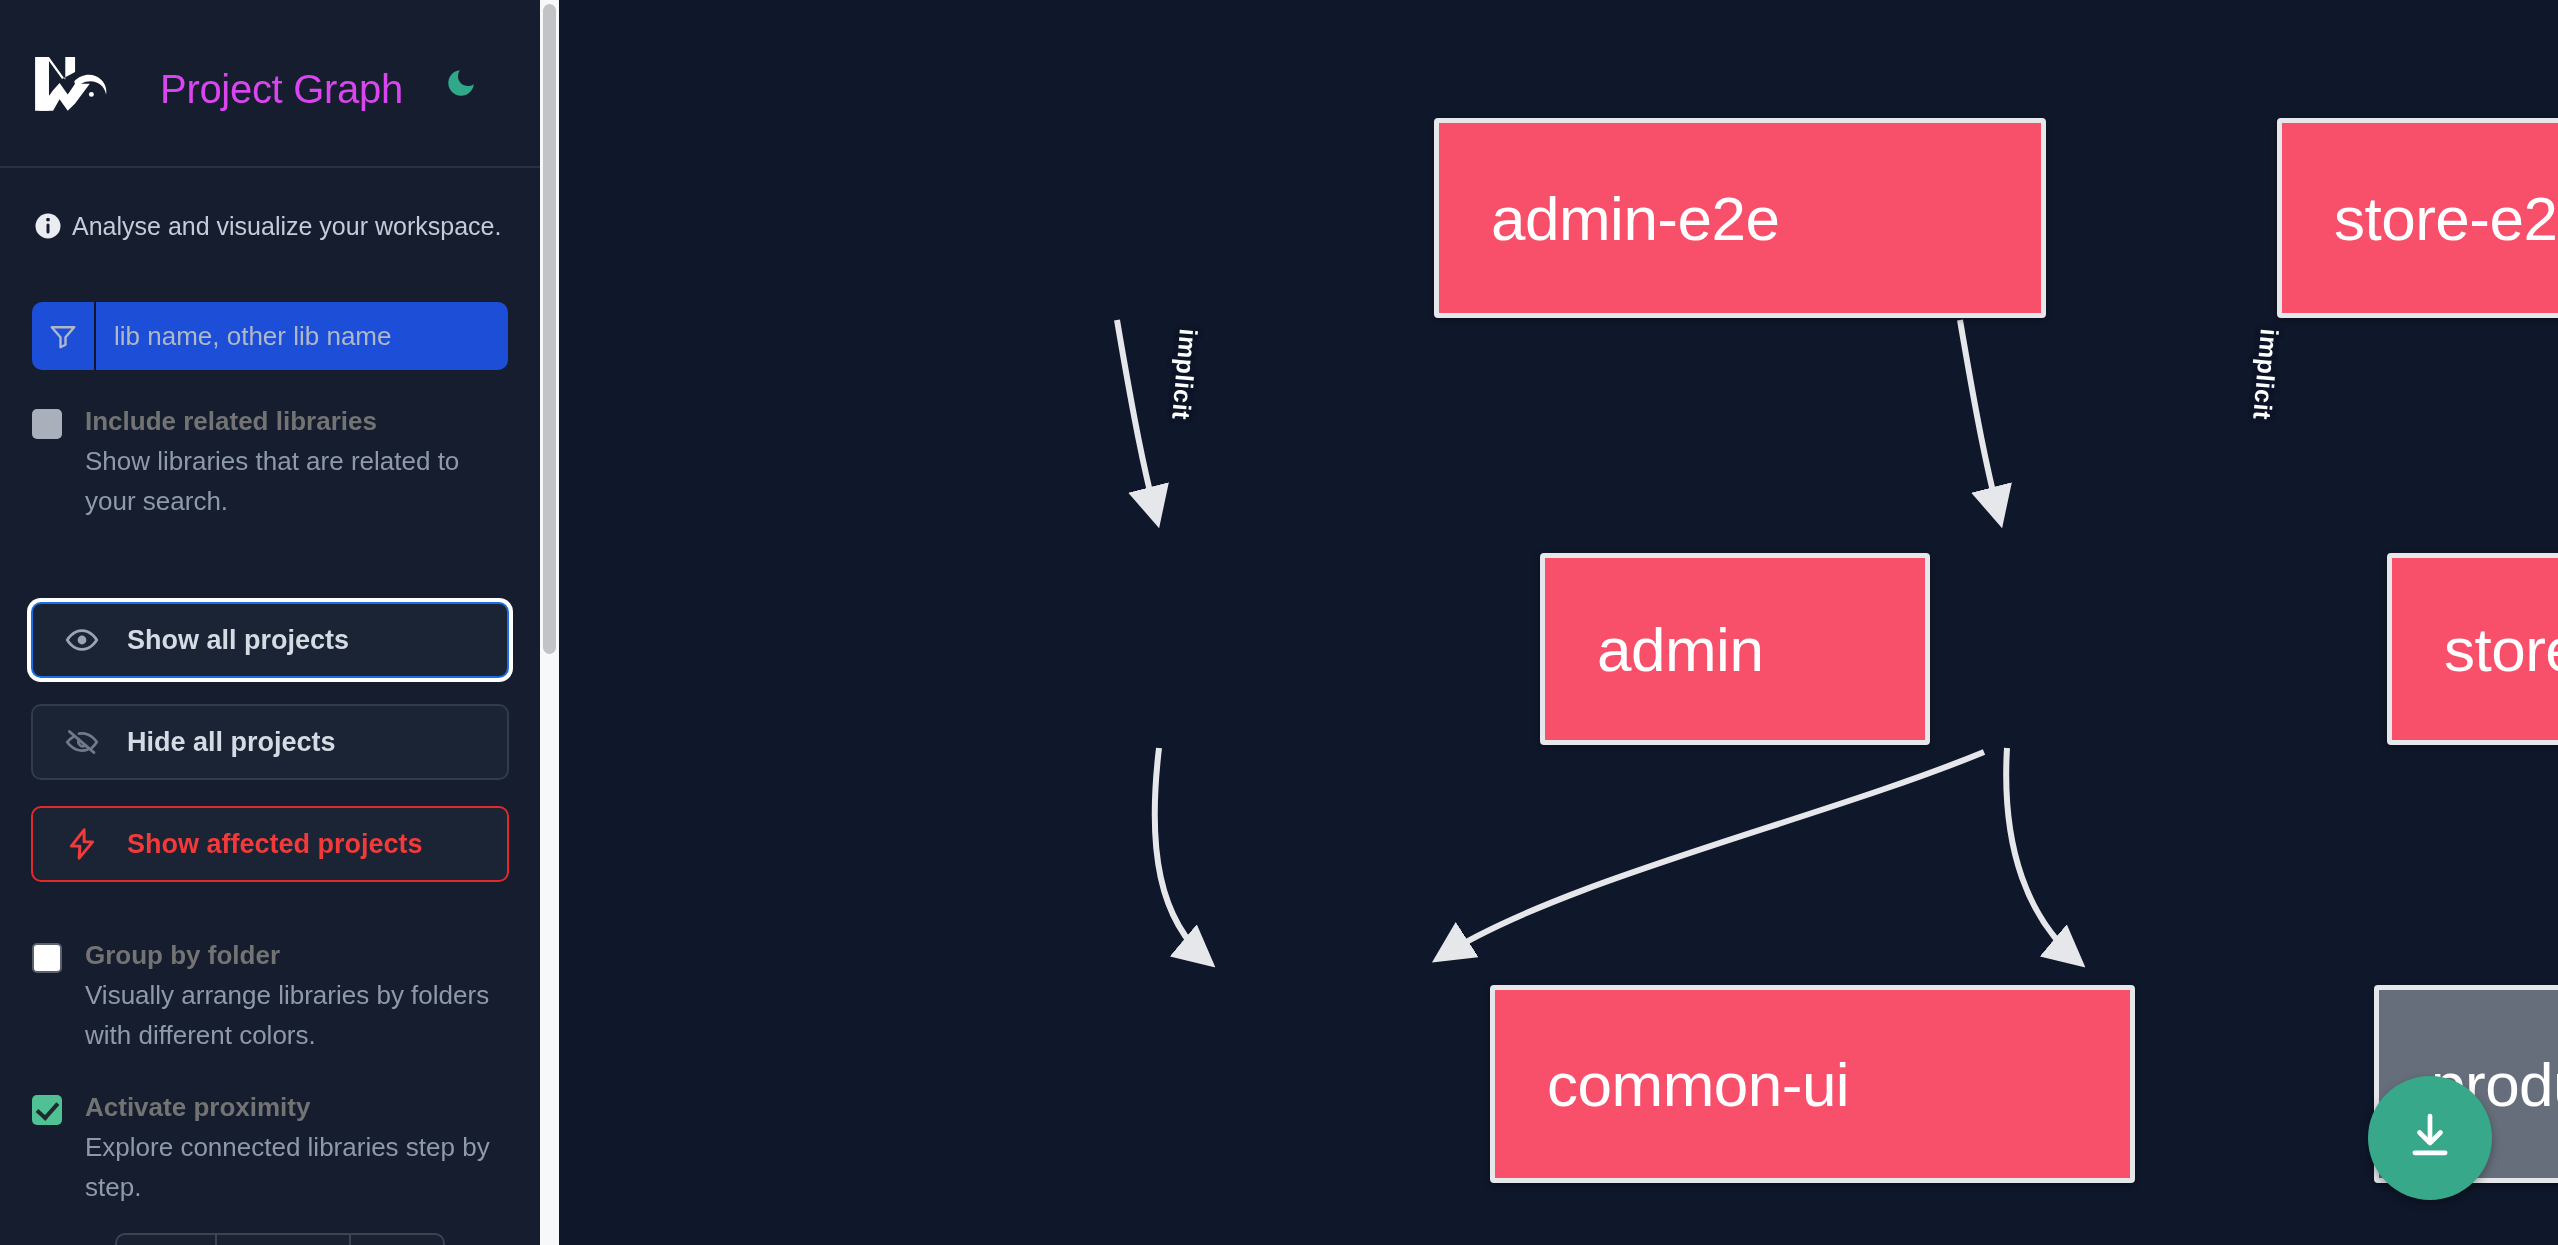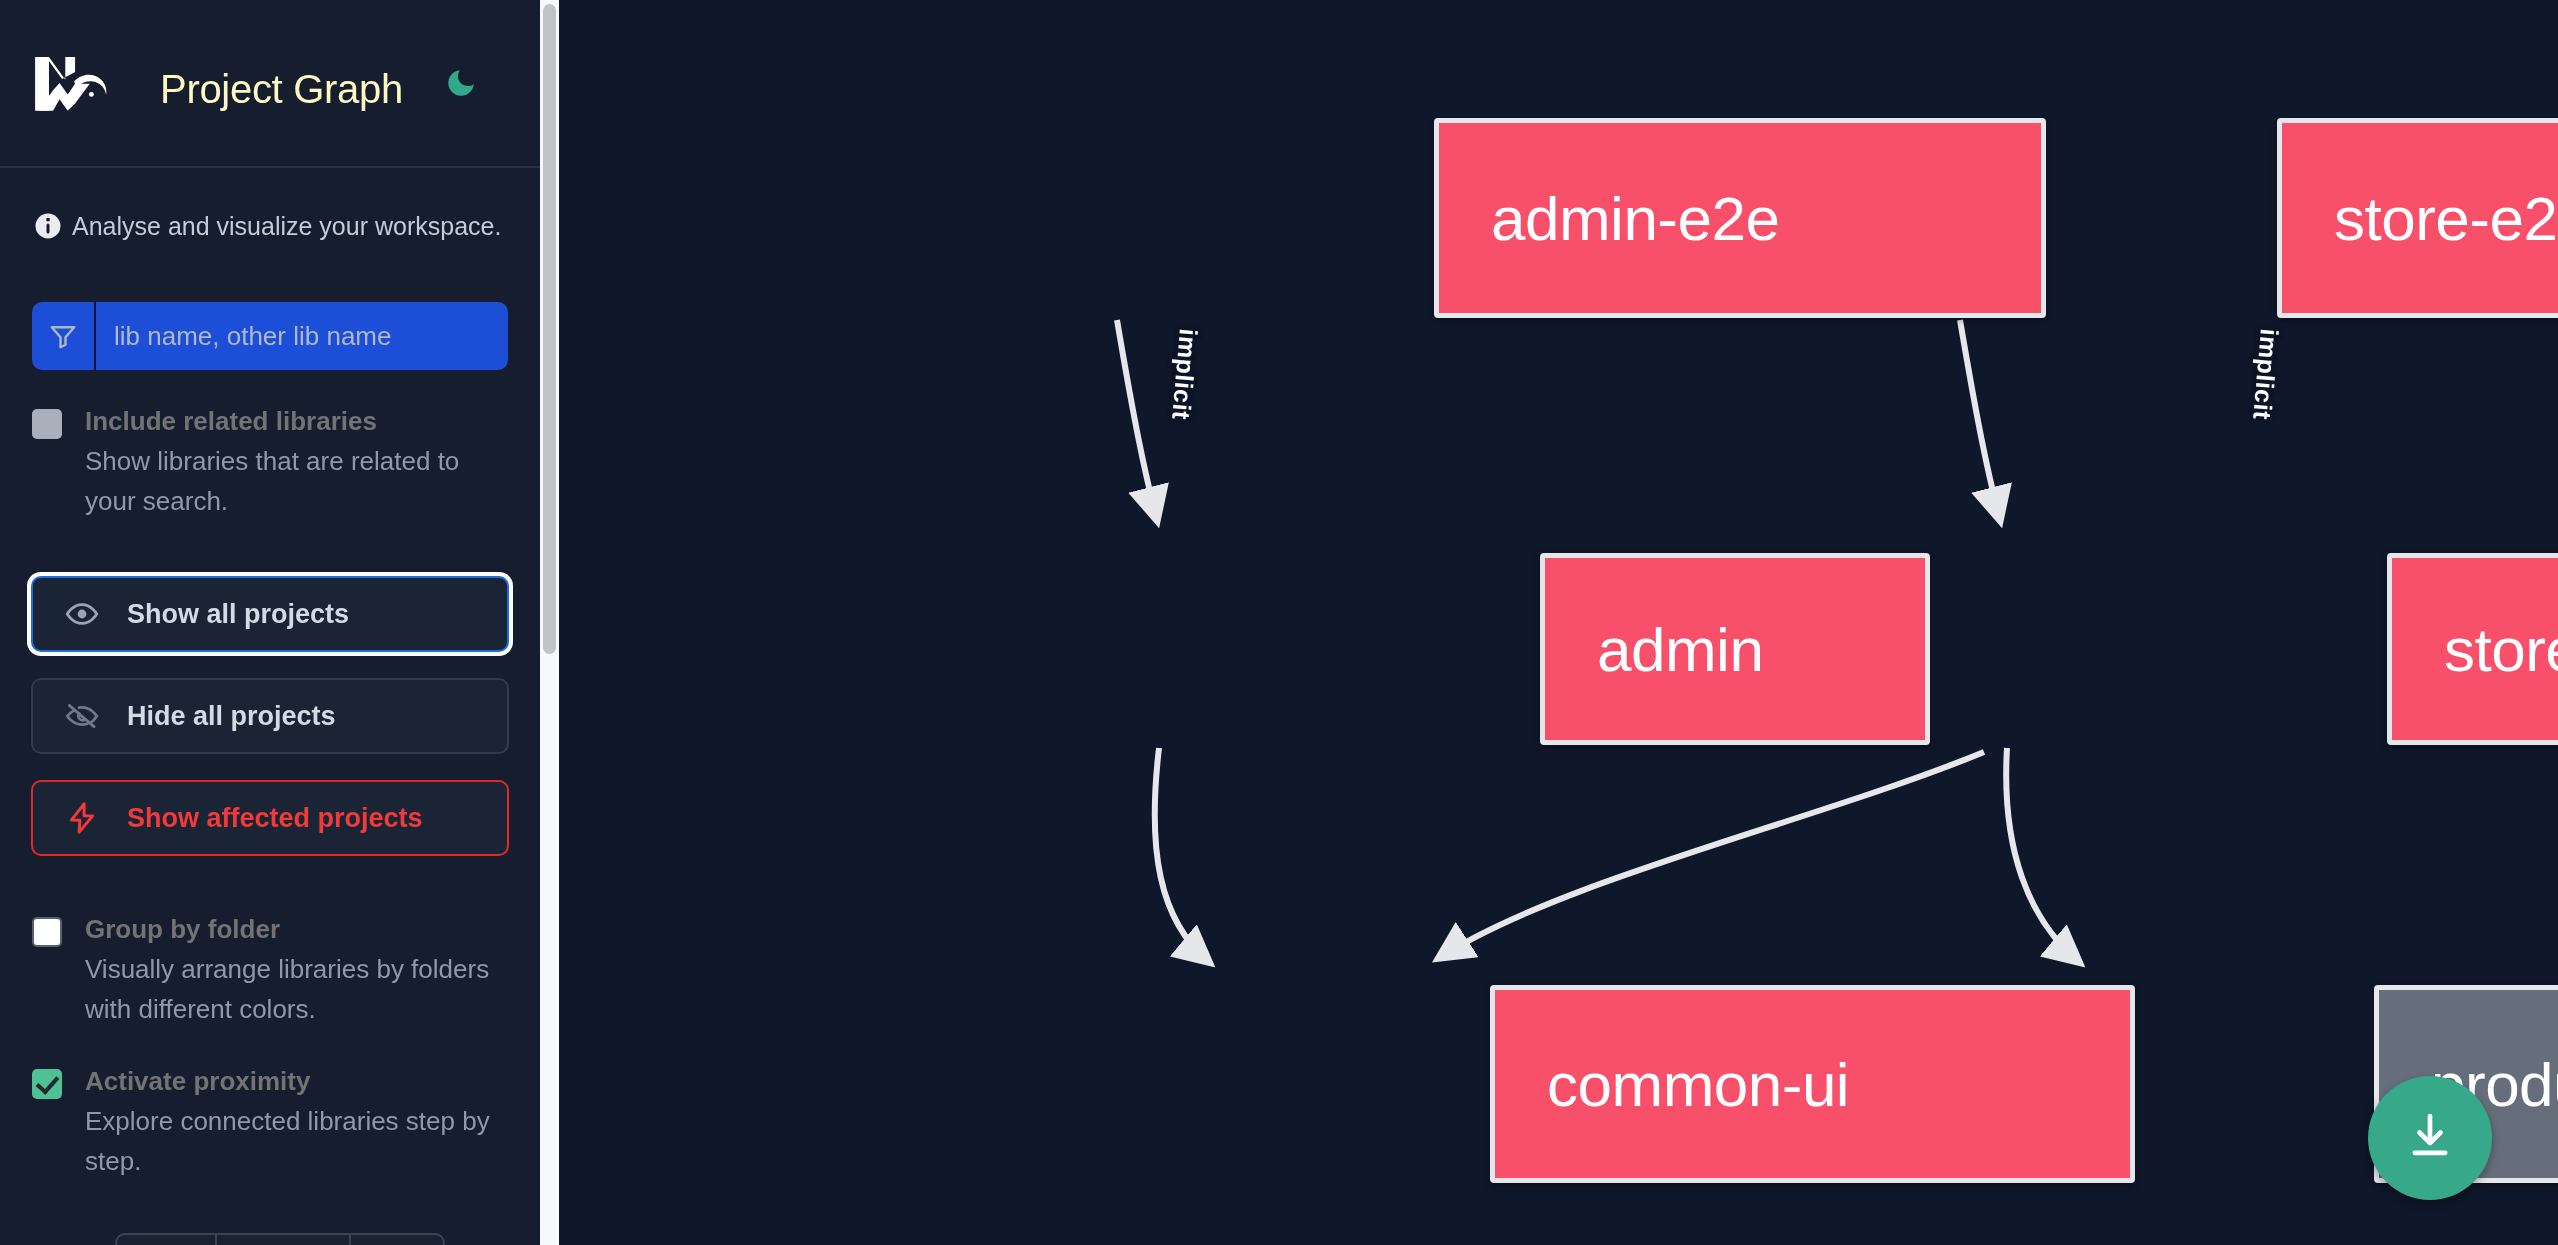--- a/index.html
+++ b/index.html
@@ -40,21 +40,21 @@
   .sb-header {
     position: relative;
     height: 168px;
     display: flex; align-items: center;
     padding-left: 30px;
     border-bottom: 2px solid #27313F;
   }
   .nx-logo { width: 82px; height: 62px; flex: 0 0 82px; }
   .app-title {
     margin-left: 48px;
-    color: #fef9c3;
+    color: #d946ef;
     font-size: 40px;
     font-weight: 400;
     letter-spacing: -0.3px;
     white-space: nowrap;
     margin-top: 12px;
   }
   .theme-toggle {
     margin-left: 38px;
     width: 40px; height: 40px;
     display: flex; align-items: center; justify-content: center;
@@ -134,21 +134,21 @@
   }
   .sb-option-desc {
     color: #8E9AAB;
     font-size: 26px;
     line-height: 40px;
     margin-top: 4px;
     max-width: 430px;
   }
 
   
-  .sb-actions { margin-top: 55px; padding: 0 31px; }
+  .sb-actions { margin-top: 81px; padding: 0 31px; }
   .sb-btn {
     position: relative;
     height: 76px;
     margin-bottom: 26px;
     border-radius: 10px;
     display: flex; align-items: center;
     padding-left: 32px;
     background: #1B2435;
     cursor: pointer;
     border: 2px solid transparent;

